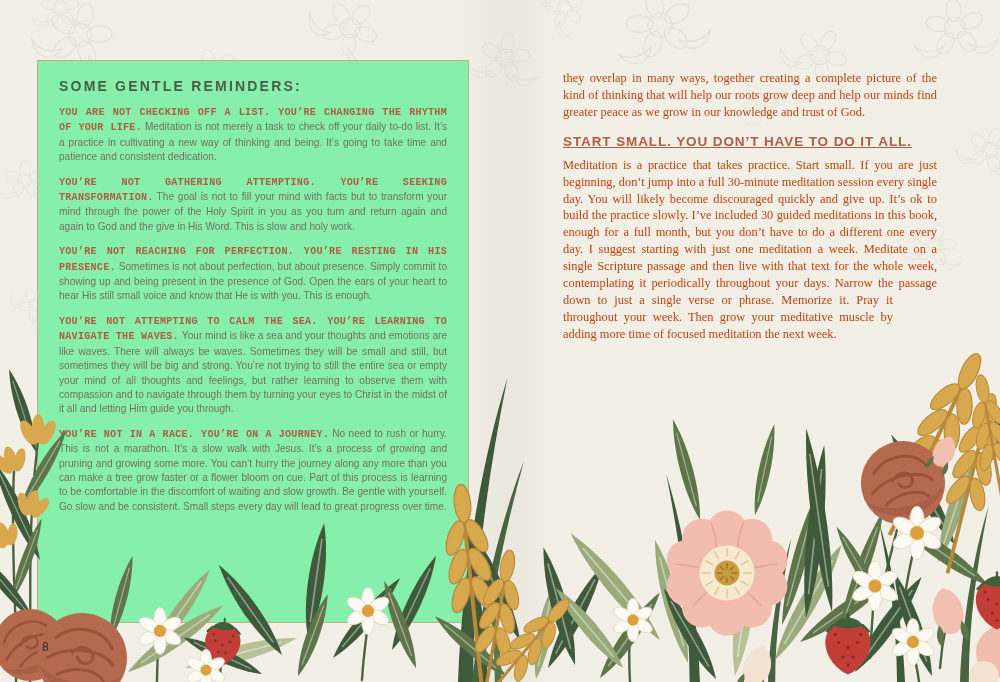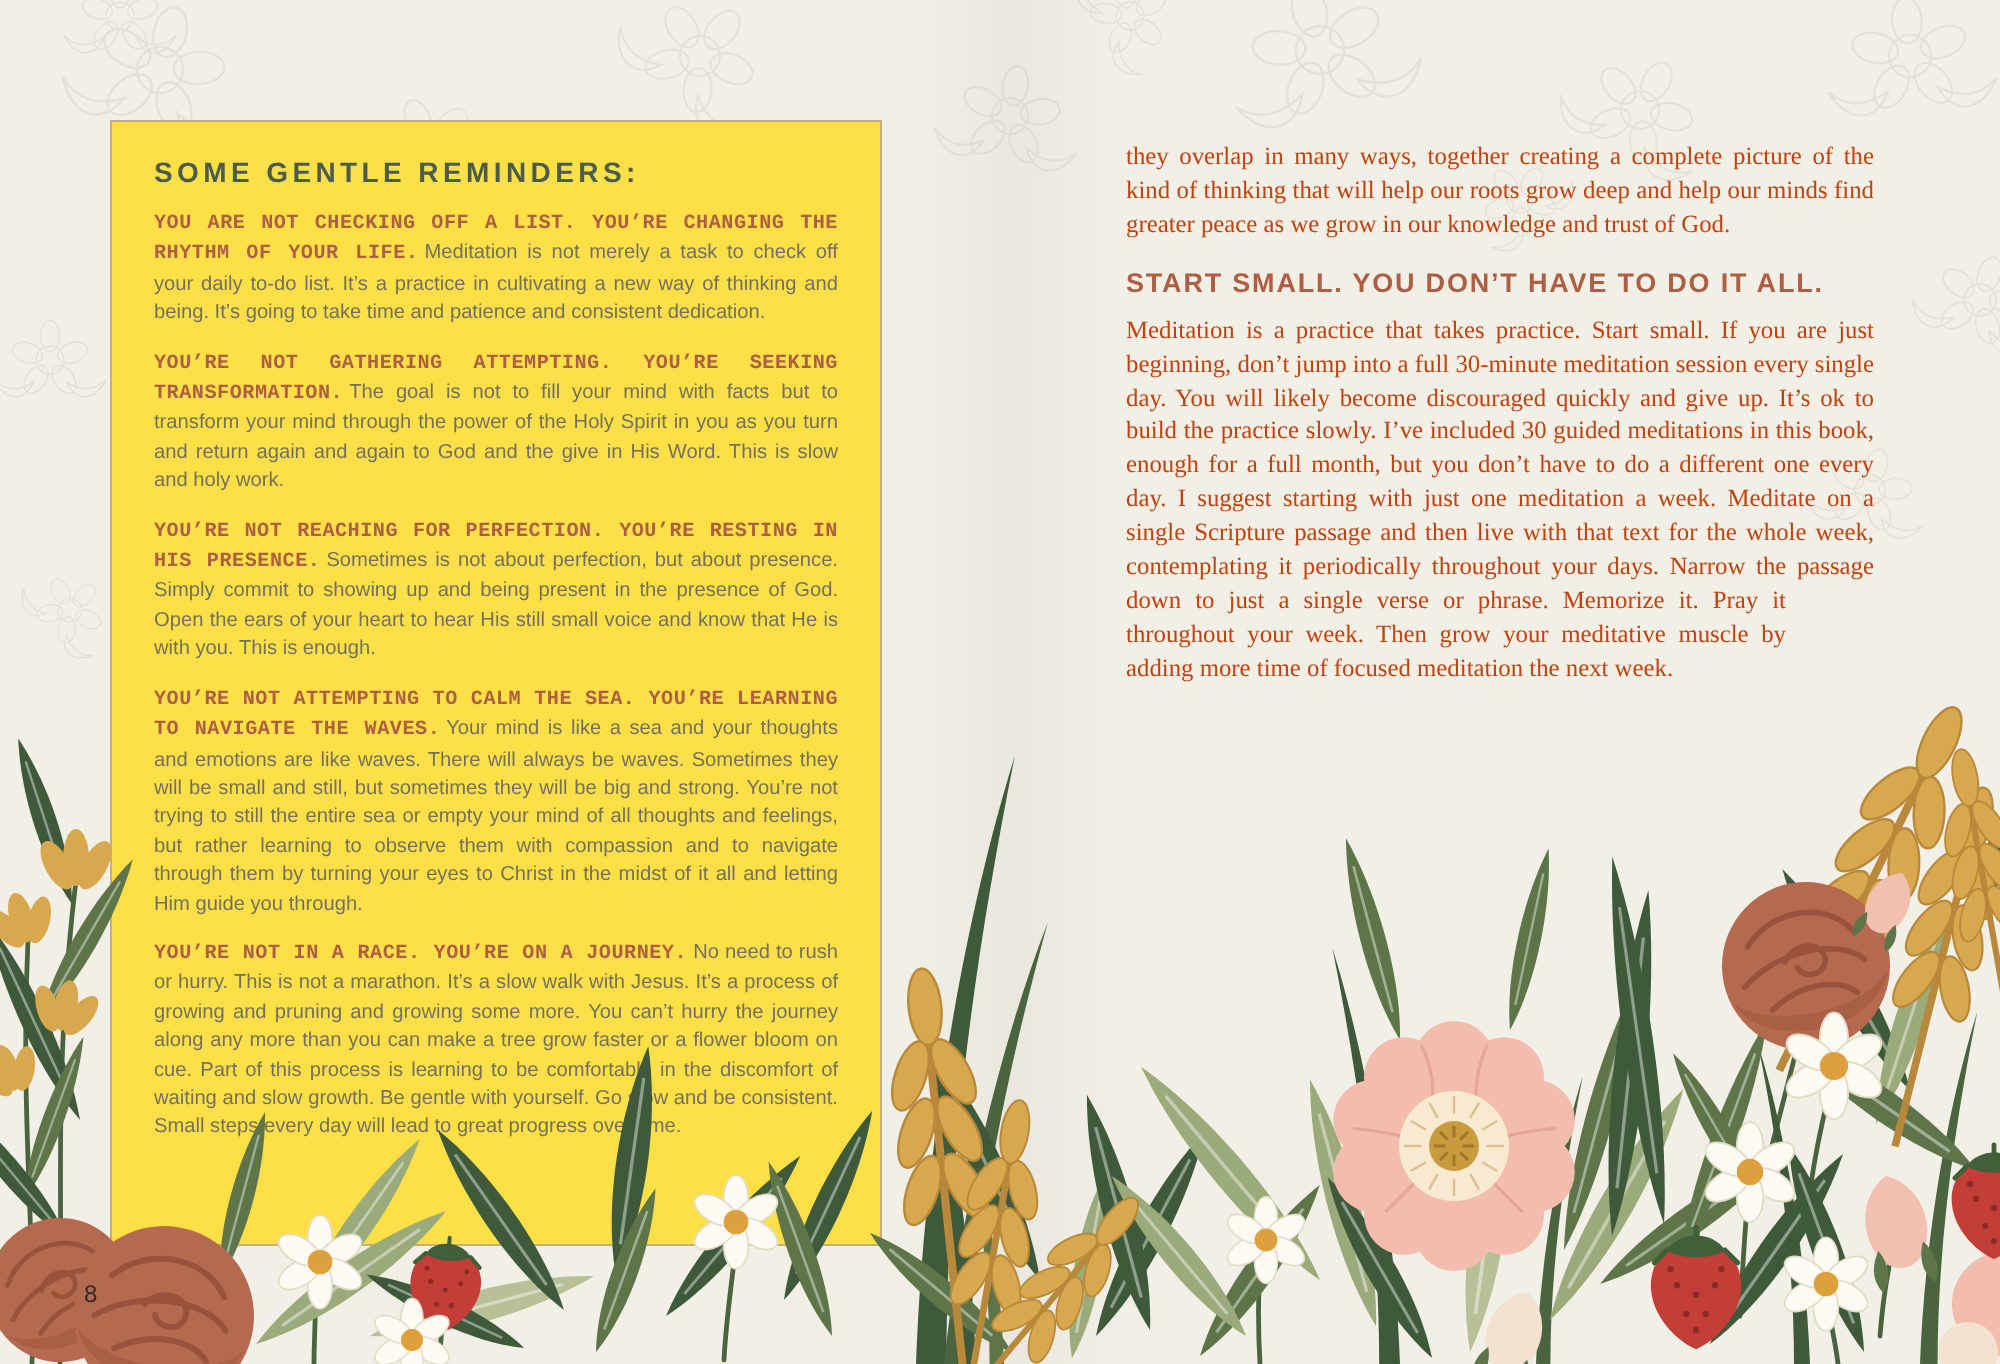--- a/index.html
+++ b/index.html
@@ -2,31 +2,31 @@
 <html><head>
 <meta charset="utf-8">
 <style>
   html,body{margin:0;padding:0;background:#e8e5dd;}
   .canvas{position:relative;width:1000px;height:682px;background:#f2efe7;overflow:hidden;
           font-family:"Liberation Sans",sans-serif;}
   .bg-pattern{position:absolute;inset:0;z-index:0;}
   .gutter{position:absolute;left:452px;top:0;width:110px;height:100%;z-index:0;
           background:linear-gradient(90deg,rgba(120,110,90,0) 0%,rgba(120,110,90,0.055) 50%,rgba(120,110,90,0) 100%);}
   
-  .reminder-box{position:absolute;left:55px;top:60px;width:386px;height:563px;box-sizing:border-box;
-                background:#fde047;border:1.5px solid #c5ae83;padding:17px 21px 12px 21px;z-index:1;overflow:hidden;}
+  .reminder-box{position:absolute;left:37px;top:60px;width:432px;height:563px;box-sizing:border-box;
+                background:#86efac;border:1.5px solid #c5ae83;padding:17px 21px 12px 21px;z-index:1;overflow:hidden;}
   .reminder-box h2{margin:0 0 11px 0;font-size:14px;font-weight:bold;letter-spacing:2.2px;color:#4a5d4b;}
   .reminder-box p{margin:0 0 10px 0;font-size:10.1px;line-height:14.4px;color:#73715e;text-align:justify;}
   .rh{color:#ae5e42;font-weight:bold;letter-spacing:.25px;padding-right:3px;font-family:Liberation Mono, monospace;}
   
   .right-text{position:absolute;left:563px;top:70px;width:374px;z-index:1;}
   .right-text p{font-family:"Liberation Serif",serif;font-size:12.4px;line-height:16.9px;color:#c2410c;
                 text-align:justify;margin:0 0 9px 0;}
   .right-text h3{margin:13px 0 8px 0;font-size:13.5px;font-weight:bold;letter-spacing:.9px;color:#ae5e42;
-                 font-family:"Liberation Sans",sans-serif;}
+                 font-family:"Liberation Sans",sans-serif;text-decoration:underline;}
   .fl1{float:right;width:0;height:150px;}
   .fl2{float:right;clear:right;width:44px;height:135px;}
   .page-num{position:absolute;left:42px;top:640px;z-index:6;font-size:12px;color:#2e2e27;}
   .botanical{position:absolute;inset:0;z-index:5;pointer-events:none;}
   
   .vein{stroke:rgba(255,255,255,.42);stroke-width:1.1;fill:none;}
   .stemd{stroke:#4a6440;stroke-width:2.4;fill:none;stroke-linecap:round;}
   .wstem{stroke:#b8893a;stroke-width:1.7;fill:none;}
   .wgrain{fill:#d7a84d;stroke:#b8893a;stroke-width:.5;}
   .dpetal{fill:#fcfaf3;stroke:#e2dbc6;stroke-width:.6;}

